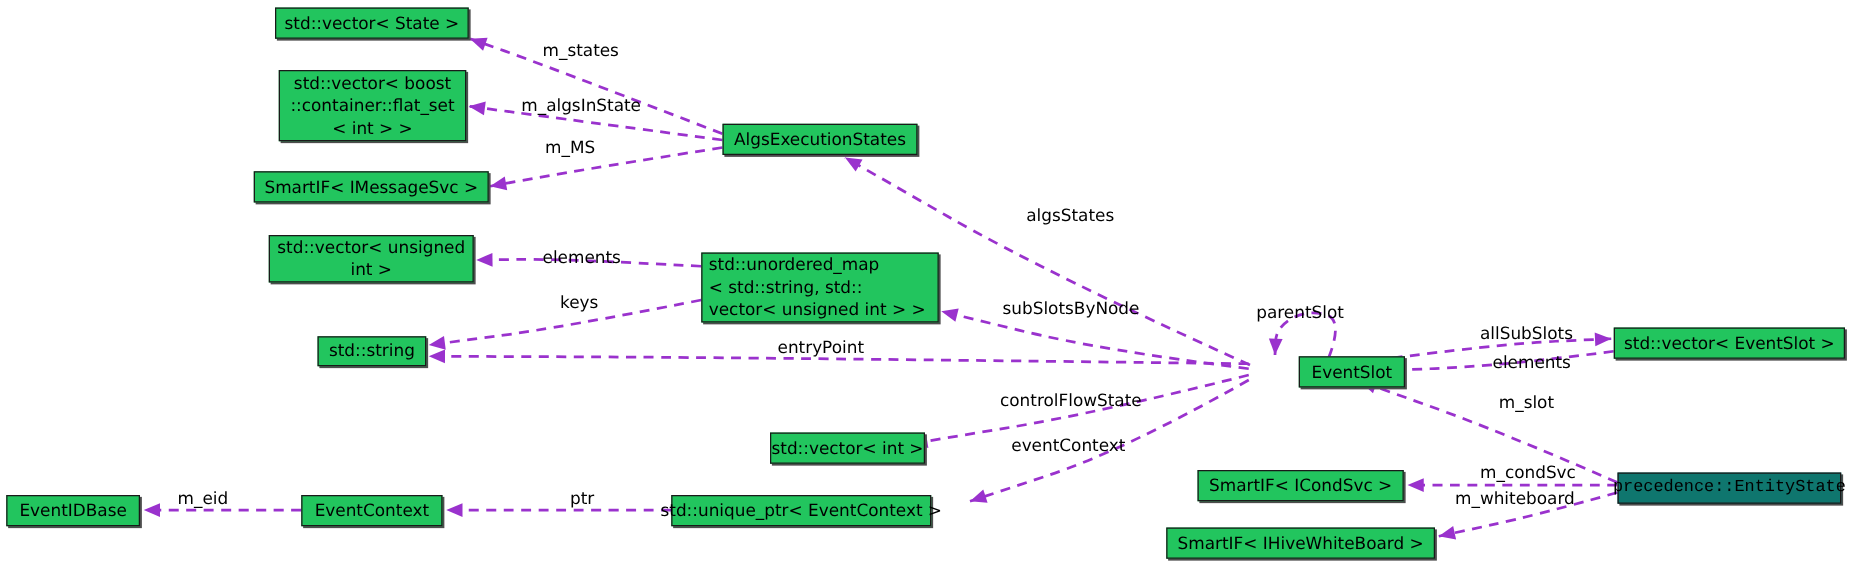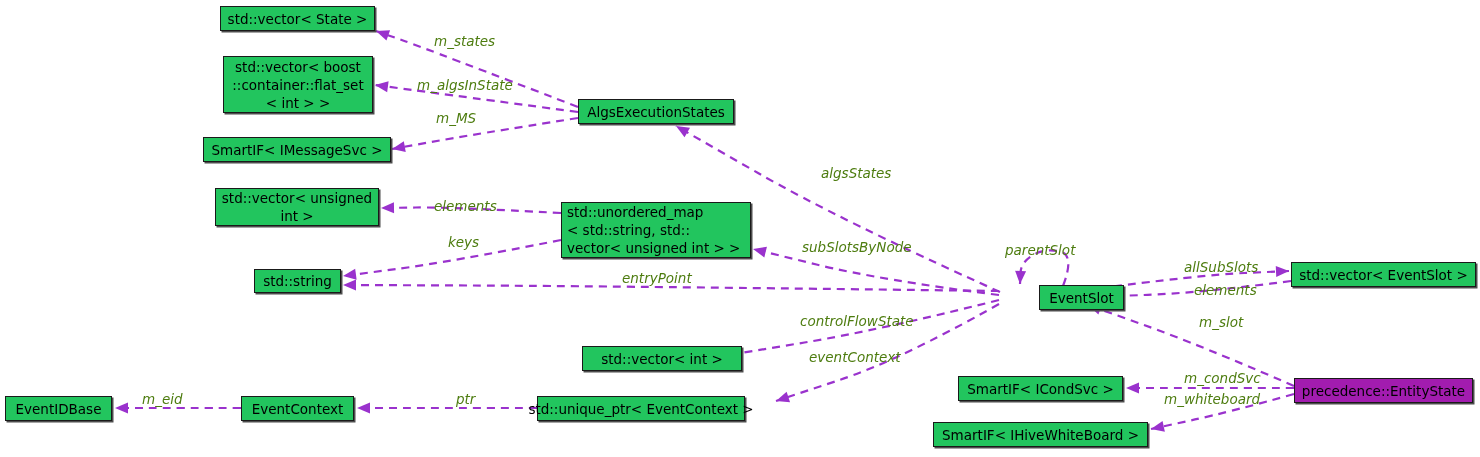--- a/index.html
+++ b/index.html
@@ -32,36 +32,36 @@
     font-size: 13.5px;
     line-height: 18px;
     display: flex;
     align-items: center;
     justify-content: center;
     text-align: center;
     z-index: 3;
     white-space: pre;
   }
   .node.filled {
-    background: #a21caf;
+    background: #0f766e;
+    font-family: Liberation Mono, monospace;
   }
   .node.leftalign {
     justify-content: flex-start;
     text-align: left;
     padding-left: 5px;
   }
   .edge-label {
     position: absolute;
-    color: #4d7c0f;
+    color: #000000;
     font-size: 13.5px;
     line-height: 15px;
     white-space: pre;
     z-index: 4;
     background: transparent;
-    font-style: italic;
   }
 </style>
 </head>
 <body>
 
 <div id="diagram">
   <svg id="edge-layer" viewBox="0 0 1480 457" xmlns="http://www.w3.org/2000/svg">
       <path d="M 578 107 Q 430 50 403 40.5 L 376 31" fill="none" stroke="#9a32cd" stroke-width="2.2" stroke-dasharray="8,6"></path>
       <polygon points="376,31 390.08854524463624,30.12656260107649 386.4375769171359,40.502998900287785" fill="#9a32cd"></polygon>
       <path d="M 578 112 Q 450 95 412.5 90 L 375 85" fill="none" stroke="#9a32cd" stroke-width="2.2" stroke-dasharray="8,6"></path>
@@ -106,21 +106,21 @@
     <div class="node" style="left: 578px; top: 99px; width: 156px; height: 25px;">AlgsExecutionStates</div>
     <div class="node" style="left: 203px; top: 137px; width: 188px; height: 25px;">SmartIF&lt; IMessageSvc &gt;</div>
     <div class="node" style="left: 215px; top: 188px; width: 164px; height: 38px;">std::vector&lt; unsigned
 int &gt;</div>
     <div class="node leftalign" style="left: 561px; top: 202px; width: 190px; height: 56px;">std::unordered_map
 &lt; std::string, std::
 vector&lt; unsigned int &gt; &gt;</div>
     <div class="node" style="left: 254px; top: 269px; width: 87px; height: 24px;">std::string</div>
     <div class="node" style="left: 1039px; top: 285px; width: 85px; height: 25px;">EventSlot</div>
     <div class="node" style="left: 1291px; top: 262px; width: 185px; height: 25px;">std::vector&lt; EventSlot &gt;</div>
-    <div class="node" style="left: 582px; top: 346px; width: 160px; height: 25px; text-align: center;">std::vector&lt; int &gt;</div>
+    <div class="node" style="left: 616px; top: 346px; width: 124px; height: 25px; text-align: center;">std::vector&lt; int &gt;</div>
     <div class="node" style="left: 958px; top: 376px; width: 165px; height: 25px;">SmartIF&lt; ICondSvc &gt;</div>
     <div class="node" style="left: 933px; top: 422px; width: 215px; height: 25px;">SmartIF&lt; IHiveWhiteBoard &gt;</div>
     <div class="node" style="left: 5px; top: 396px; width: 107px; height: 25px;">EventIDBase</div>
     <div class="node" style="left: 241px; top: 396px; width: 113px; height: 25px;">EventContext</div>
     <div class="node" style="left: 537px; top: 396px; width: 208px; height: 25px; text-align: center;">std::unique_ptr&lt; EventContext &gt;</div>
     <div class="node filled" style="left: 1294px; top: 378px; width: 179px; height: 25px;">precedence::EntityState</div>
     <div class="edge-label" style="left: 434px; top: 34px;">m_states</div>
     <div class="edge-label" style="left: 417px; top: 78px;">m_algsInState</div>
     <div class="edge-label" style="left: 436px; top: 111px;">m_MS</div>
     <div class="edge-label" style="left: 434px; top: 199px;">elements</div>

